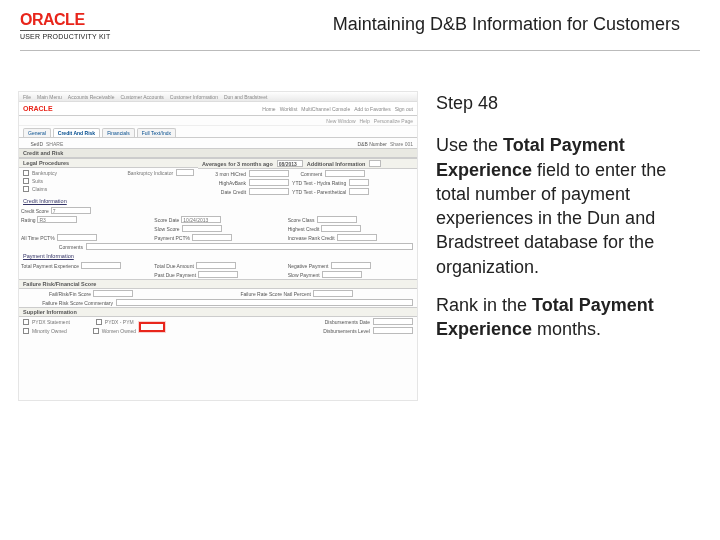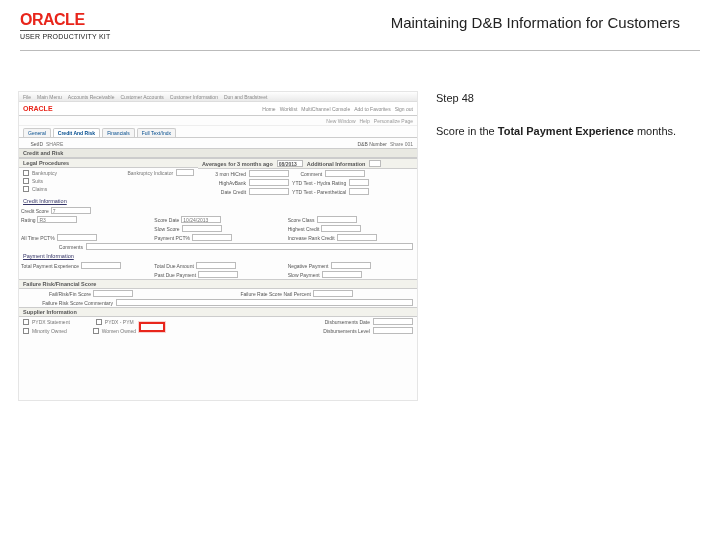--- a/index.html
+++ b/index.html
@@ -33,21 +33,21 @@
     font-size: 7px;
     color: #222;
     letter-spacing: 0.2px;
     margin-top: 2px;
     border-top: 1px solid #555;
     padding-top: 2px;
   }
   .title {
     flex: 1;
     text-align: right;
-    font-size: 15px;
+    font-size: 18px;
     color: #222;
     padding-right: 20px;
     padding-top: 2px;
   }
   .divider {
     border-top: 1px solid #bbb;
     margin: 4px 20px 0 20px;
   }
   .content {
     display: flex;
@@ -126,21 +126,21 @@
   .shot .fieldpair .lbl { min-width:auto; }
   .highlight-box {
     position:absolute;
     border:2px solid #e8251b;
     width:26px; height:10px;
     left:120px; top:230px;
     box-shadow:0 0 0 1px rgba(232,37,27,.2);
   }
   .text-col {
     width: 264px;
-    font-size: 11px;
+    font-size: 18px;
     color: #222;
     line-height: 1.35;
   }
   .text-col .step {
     margin-bottom: 18px;
   }
   .text-col p { margin-bottom: 14px; }
   .bold { font-weight: bold; }
 </style>
 </head>
@@ -366,16 +366,19 @@
           <span class="inp"></span>
       </div>
 
       <div class="highlight-box"></div>
     </div>
   </div>
 
   <div class="text-col">
     <p class="step">Step 48</p>
     <p>
-      <span>Score in the </span><span class="bold">Total Payment Experience</span><span> months.</span>
+      <span>Use the </span><span class="bold">Total Payment Experience</span><span> field to enter the total number of payment experiences in the Dun and Bradstreet database for the organization.</span>
+    </p>
+    <p>
+      <span>Rank in the </span><span class="bold">Total Payment Experience</span><span> months.</span>
     </p>
   </div>
 </div>
 
 </body></html>

